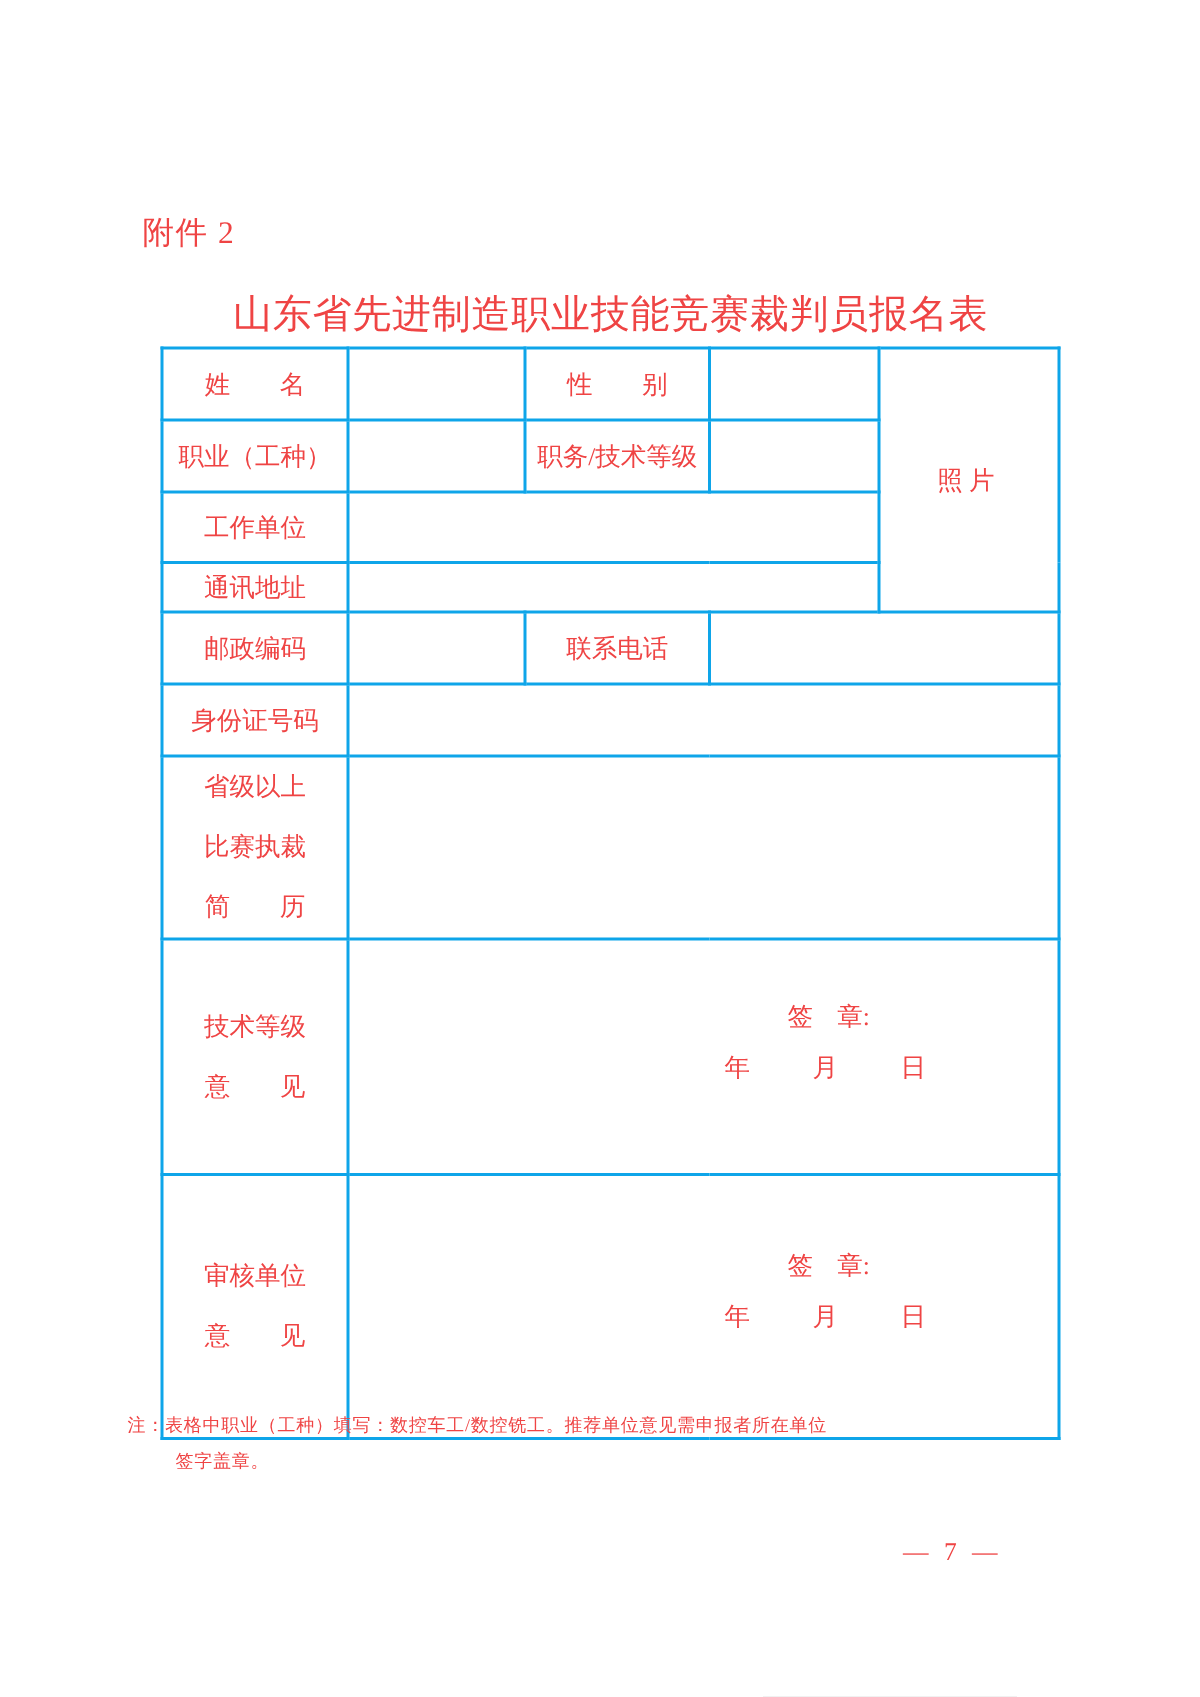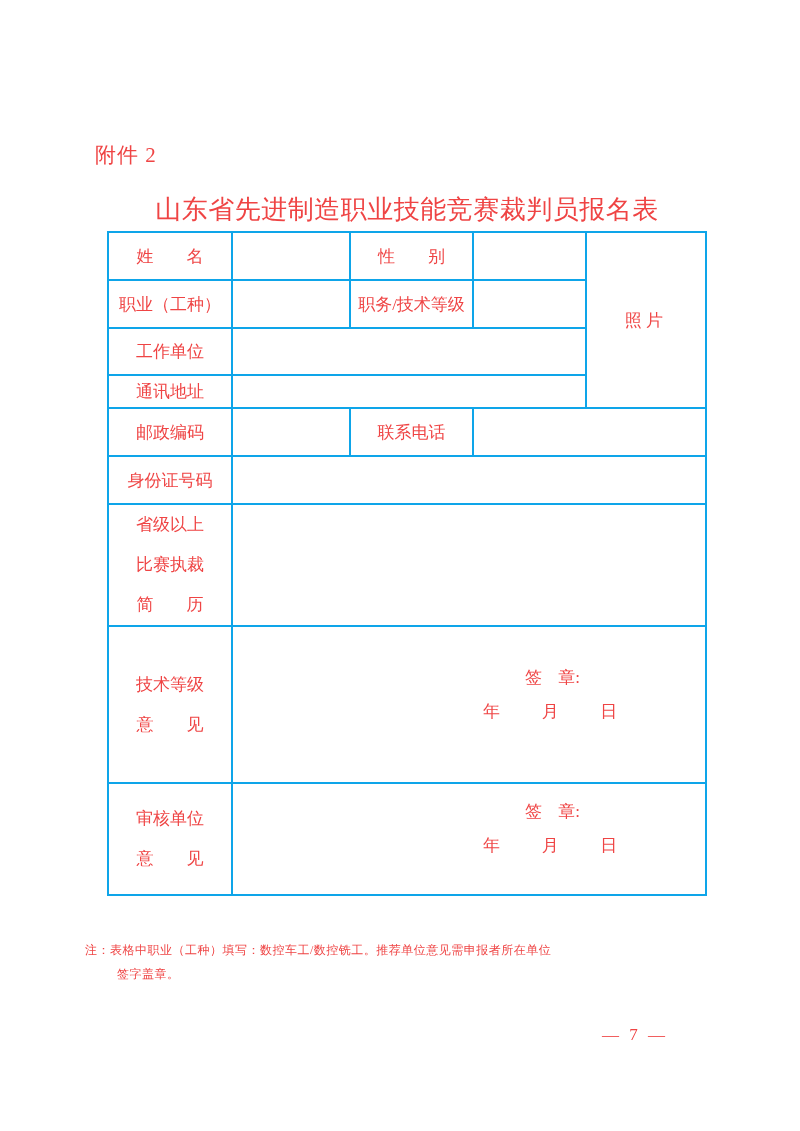--- a/index.html
+++ b/index.html
@@ -52,21 +52,21 @@
   .sp-date { word-spacing: 2.2em; }
   .sp-sig { word-spacing: 0.7em; }
   .r1 { height: 48px; }
   .r2 { height: 48px; }
   .r3 { height: 47px; }
   .r4 { height: 33px; }
   .r5 { height: 48px; padding-left: 24px; }
   .r6 { height: 48px; padding-left: 32px; }
   .r7 { height: 117px; }
   .r8 { height: 157px; }
-  .r9 { height: 112px; font-family: Liberation Serif, serif; }
+  .r9 { height: 176px; font-family: Liberation Serif, serif; }
   .multi-line div { line-height: 40px; }
   .photo-cell { text-align: center; letter-spacing: 0.25em; margin-top: 34px; }
   .opinion-cell { vertical-align: bottom; }
   .opinion-inner { padding-bottom: 20px; }
   .sig-line {
     margin-left: 292px;
     margin-bottom: 16px;
     line-height: 18px;
   }
   .date-line {

